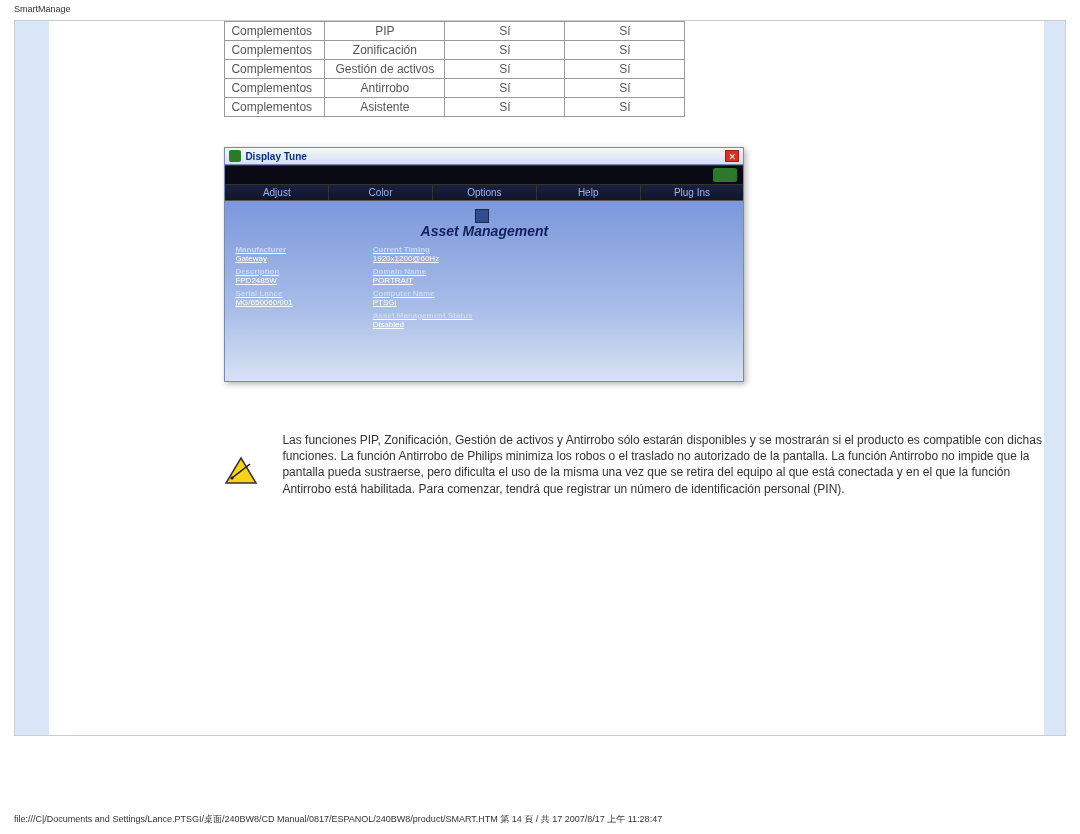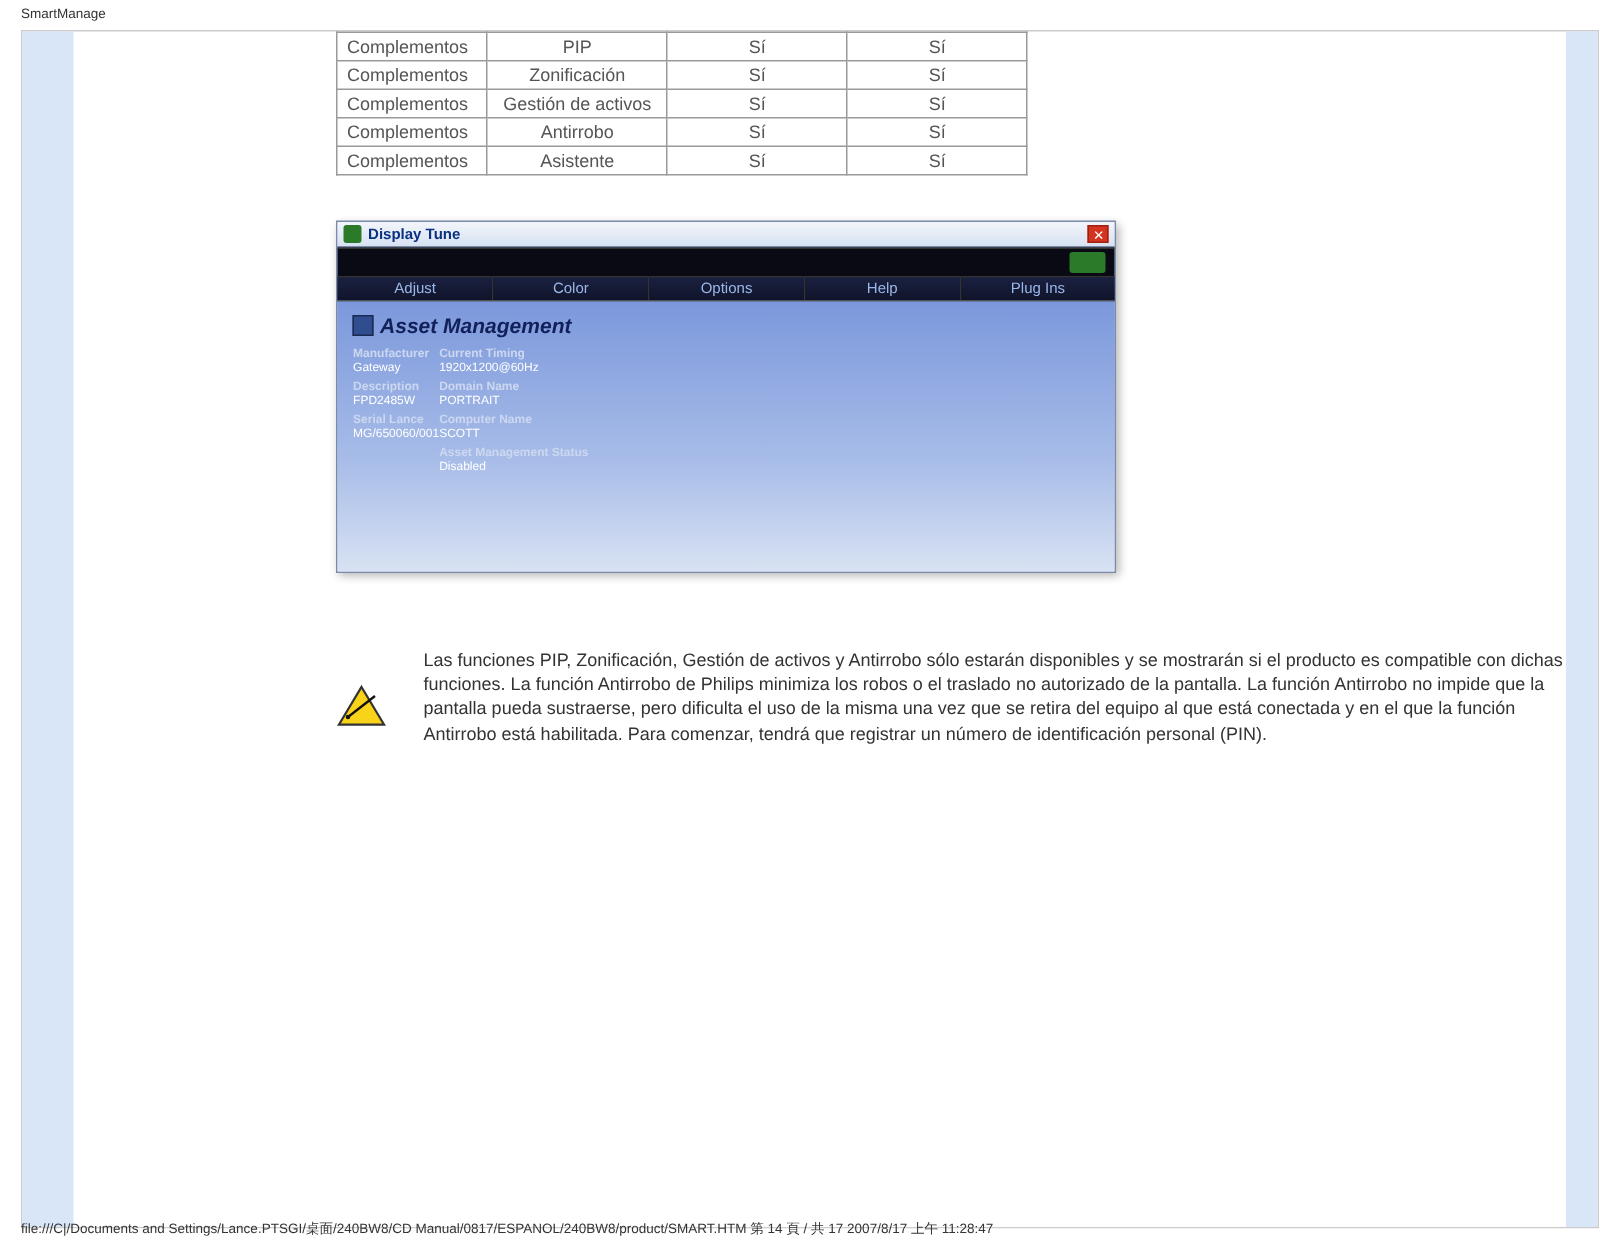--- a/index.html
+++ b/index.html
@@ -11,21 +11,21 @@
     color: #000;
   }
   .header-title {
     font-size: 9px;
     padding: 4px 0 0 14px;
     color: #333;
   }
   .frame {
     margin: 6px 14px 0 14px;
     border: 1px solid #ccc;
-    height: 799px;
+    height: 716px;
     position: relative;
     display: flex;
   }
   .sidebar-left {
     width: 40px;
     background: #d9e6f7;
   }
   .main {
     flex: 1;
     padding: 0 0 0 175px;
@@ -120,37 +120,40 @@
   .dt-tabs .tab:last-child { border-right: none; }
   .dt-body {
     min-height: 180px;
     padding: 8px 10px;
     background: linear-gradient(180deg, #7c98dc 0%, #a8bde8 60%, #d8e2f2 100%);
   }
   .am-title {
     display: flex;
     align-items: center;
     margin-bottom: 6px;
+    flex-direction: column;
   }
   .am-title .am-icon {
     width: 14px; height: 14px;
     background: #304d90;
     margin-right: 4px;
     border: 1px solid #1a2a50;
   }
   .am-title .am-text {
     font-size: 14px;
     font-weight: bold;
     font-style: italic;
     color: #12205a;
   }
   .am-cols {
     display: flex;
+    gap: 80px;
     font-size: 8px;
     color: #fff;
+    text-decoration: underline;
   }
   .am-col .label { color: #cdd8f0; font-weight: bold; }
   .am-col .value { color: #fff; margin-bottom: 4px; }
 
   .para-row {
     display: flex;
     align-items: center;
     margin-top: 50px;
     width: 820px;
   }
@@ -256,21 +259,21 @@
             <div class="value">FPD2485W</div>
             <div class="label">Serial Lance</div>
             <div class="value">MG/650060/001</div>
           </div>
           <div class="am-col">
             <div class="label">Current Timing</div>
             <div class="value">1920x1200@60Hz</div>
             <div class="label">Domain Name</div>
             <div class="value">PORTRAIT</div>
             <div class="label">Computer Name</div>
-            <div class="value">SCOTT</div>
+            <div class="value">PTSGI</div>
             <div class="label">Asset Management Status</div>
             <div class="value">Disabled</div>
           </div>
         </div>
       </div>
     </div>
 
     <div class="para-row">
       <div class="warn-icon">
         <svg viewBox="0 0 34 30">

